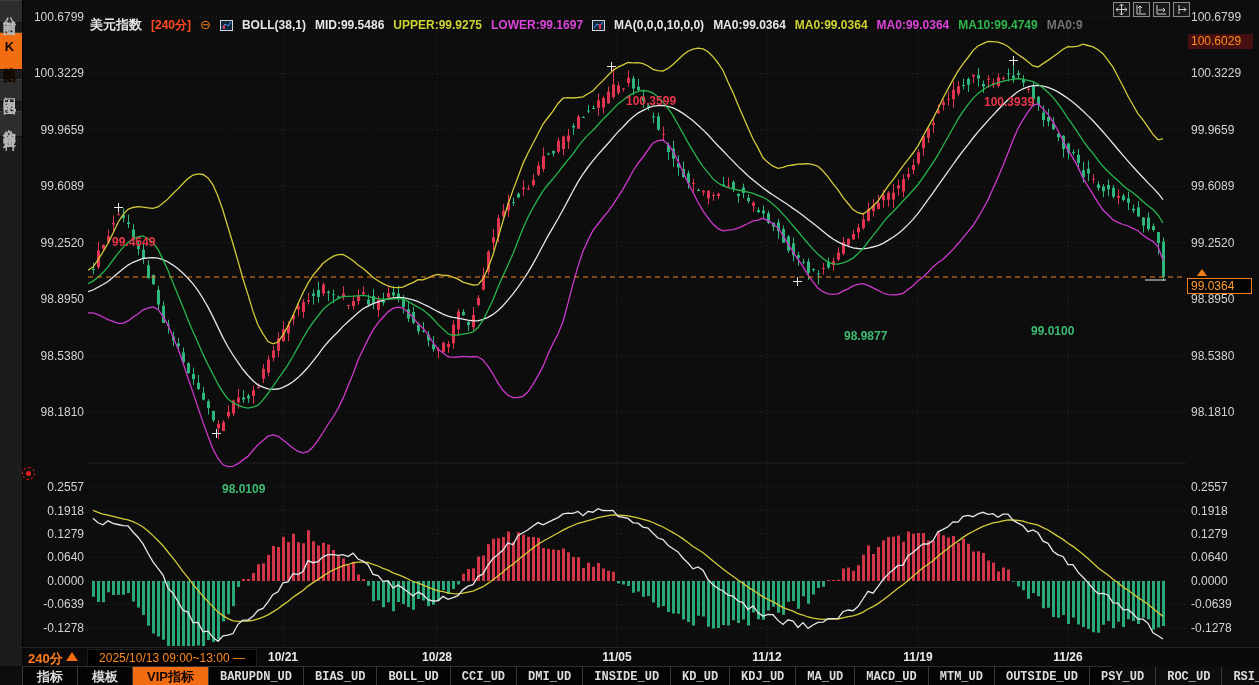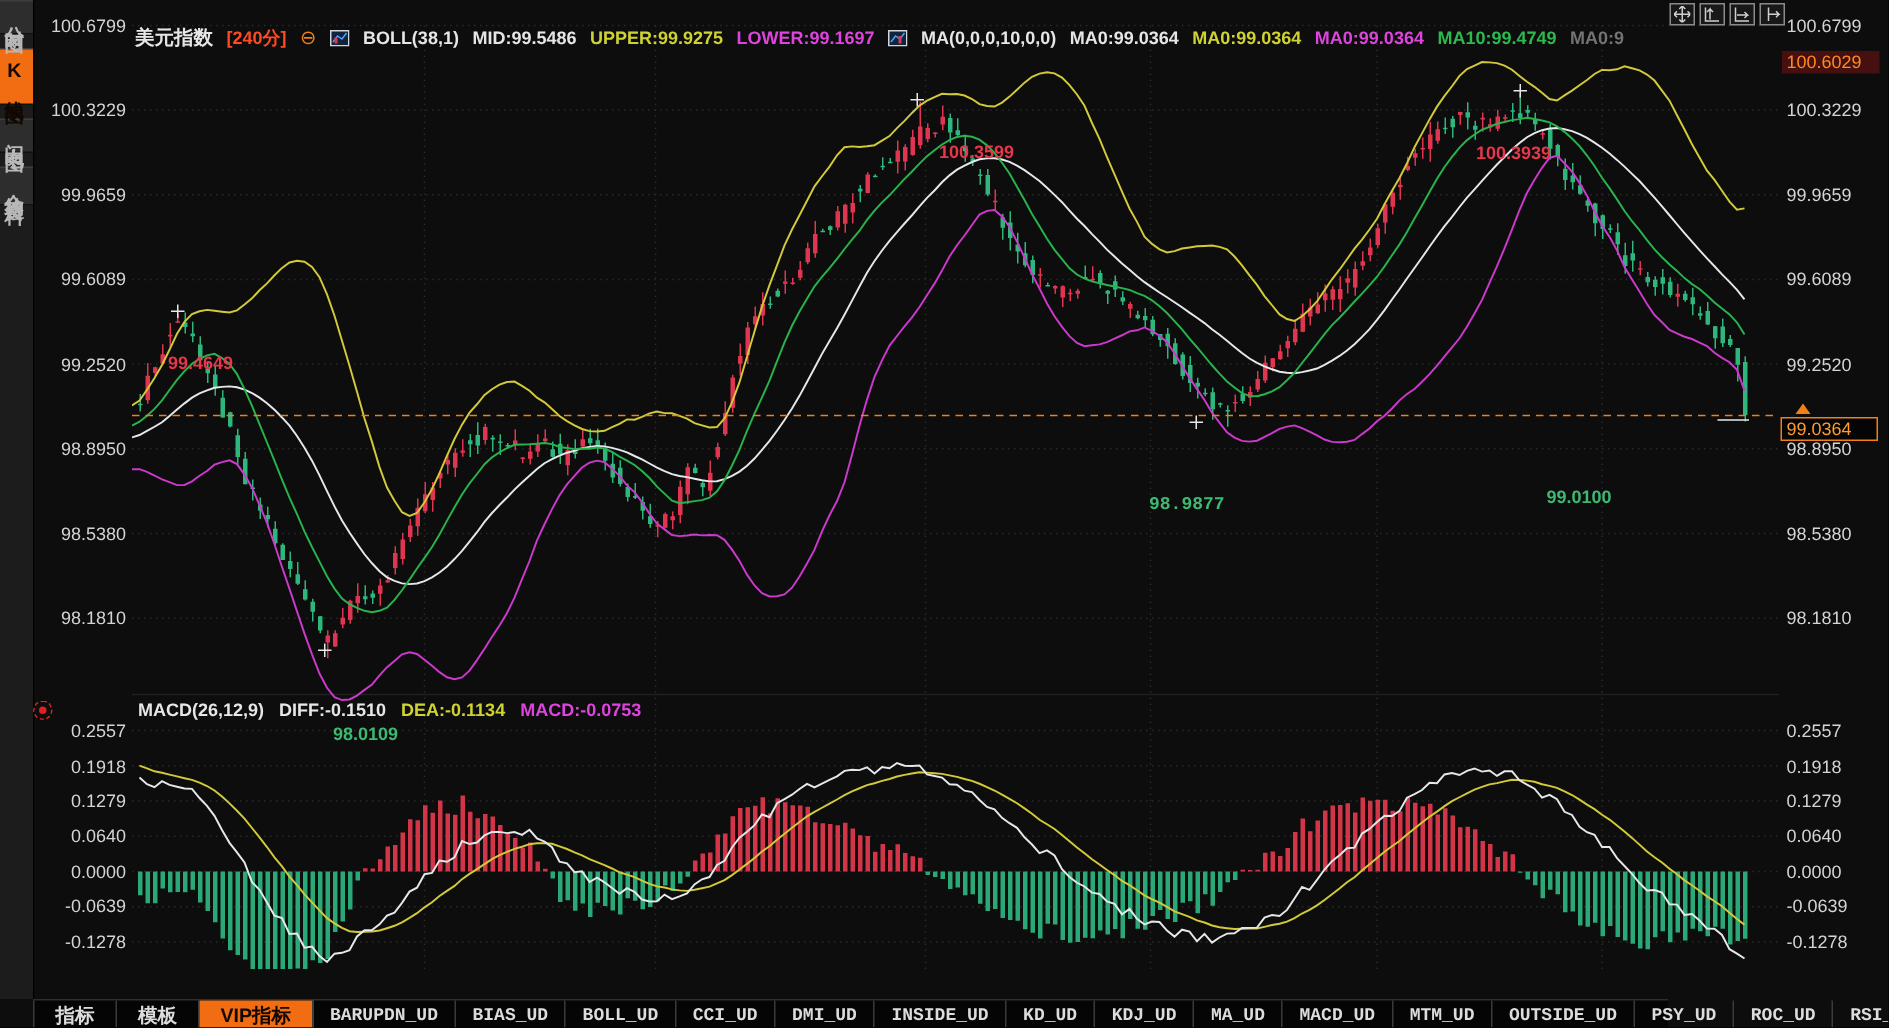--- a/index.html
+++ b/index.html
@@ -188,42 +188,47 @@
       <div class="axlbl" style="left: 1191px; top: 620.96px;">-0.1278</div>
     </div>
 
   <div id="hibox">100.6029</div>
   <div id="lastarrow"></div>
   <div id="lastbox">99.0364</div>
 
   <div id="macdgear">
       <i></i>
     </div>
-  <div id="macdhdr">
-    <span>MACD(26,12,9)</span>
-    <span>DIFF:-0.1510</span>
-    <span class="m-dea">DEA:-0.1134</span>
-    <span class="m-macd">MACD:-0.0753</span>
-  </div>
 
   <div id="annos">
       <div class="anno red" style="left: 112px; top: 191px;">99.4649</div>
       <div class="marker" style="left: 118px; top: 207px;"></div>
       <div class="anno red" style="left: 626px; top: 50px;">100.3599</div>
       <div class="marker" style="left: 611px; top: 66px;"></div>
       <div class="anno red" style="left: 984px; top: 51px;">100.3939</div>
       <div class="marker" style="left: 1013px; top: 60px;"></div>
       <div class="anno green" style="left: 222px; top: 438px;">98.0109</div>
       <div class="marker" style="left: 216px; top: 433px;"></div>
-      <div class="anno green" style="left: 766px; top: 285px; font-family: Liberation Mono, monospace;">98.9877</div>
+      <div class="anno green" style="left: 844px; top: 285px;">98.9877</div>
       <div class="marker" style="left: 797px; top: 281px;"></div>
       <div class="anno green" style="left: 1031px; top: 280px;">99.0100</div>
     </div>
 
 
+  <div id="timebar">
+    <span id="tb-period">240分</span>
+    <span id="tb-up"></span>
+    <div id="tb-range">2025/10/13 09:00~13:00 —</div>
+  <span class="tb-date" style="left: 261px;">10/21</span>
+      <span class="tb-date" style="left: 415px;">10/28</span>
+      <span class="tb-date" style="left: 595px;">11/05</span>
+      <span class="tb-date" style="left: 745px;">11/12</span>
+      <span class="tb-date" style="left: 896px;">11/19</span>
+      <span class="tb-date" style="left: 1046px;">11/26</span>
+    </div>
 
   <div id="toolbar">
       <div class="tblead"></div>
       <div class="tbtn cn">指标</div>
       <div class="tbtn cn">模板</div>
       <div class="tbtn cn active">VIP指标</div>
       <div class="tbtn mono">BARUPDN_UD</div>
       <div class="tbtn mono">BIAS_UD</div>
       <div class="tbtn mono">BOLL_UD</div>
       <div class="tbtn mono">CCI_UD</div>

